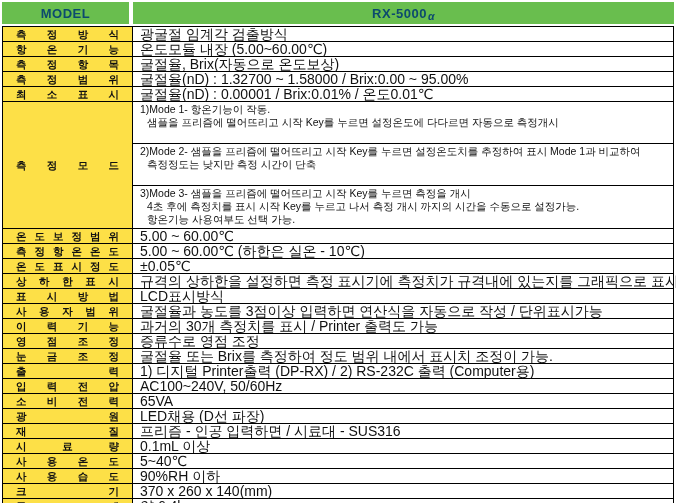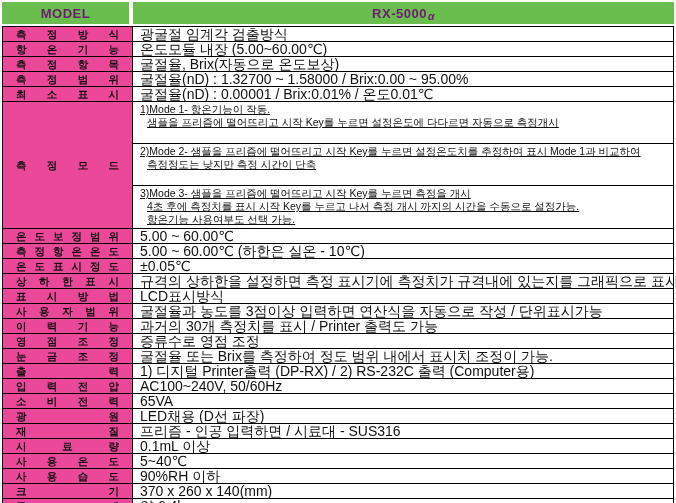--- a/index.html
+++ b/index.html
@@ -8,60 +8,60 @@
     background: #ffffff;
     overflow: hidden;
     font-family: "Liberation Sans", "DejaVu Sans", sans-serif;
     color: #111;
   }
   .page { padding: 2px 2px 0 2px; }
 
   
   .header-row { display: flex; height: 22px; margin-bottom: 2px; }
   .hcell {
-    background: #69be4e; color: #701a75; font-weight: bold;
+    background: #69be4e; color: #0c4a6e; font-weight: bold;
     display: flex; align-items: center; justify-content: center;
     font-size: 13px; letter-spacing: .5px;
   }
   .hcell-left  { width: 127px; }
   .hgap        { width: 4px; background: #fff; }
   .hcell-right { flex: 1; }
   .alpha { font-style: italic; font-weight: bold; font-size: 10.5px; position: relative; top: 2.5px; margin-left: 1px; }
 
   
   .tbody {
     border: 1px solid #000;
     border-bottom-width: 2px;
     background: #fff;
   }
   .row { display: flex; border-bottom: 1px solid #000; }
   .row:last-child { border-bottom: none; text-decoration: underline; }
 
   .label-cell {
     width: 130px; min-width: 130px;
-    background: #ec4899;
+    background: #fde047;
     border-right: 1px solid #000;
     display: flex; align-items: center;
     padding: 0 13px;
   }
   .label-cell span {
     display: block; width: 100%;
     font-weight: bold; font-size: 10.5px; line-height: 13px;
     text-align: justify; text-align-last: justify;
     white-space: nowrap;
   }
 
   .value-wrap { flex: 1; display: flex; flex-direction: column; justify-content: center; }
   .value { font-size: 14px; line-height: 14px; padding-left: 7px; white-space: nowrap; }
 
   
   .mode-row .value-wrap { justify-content: stretch; }
   .group { padding: 1px 0 2px 0; }
   .group + .group { border-top: 1px solid #000; margin-top: 12px; }
-  .line { font-size: 10.5px; line-height: 13px; padding-left: 7px; white-space: nowrap; text-decoration: underline; }
+  .line { font-size: 10.5px; line-height: 13px; padding-left: 7px; white-space: nowrap; }
   .line.indent { padding-left: 14px; }
 
   .footnote {
     font-style: italic; font-size: 9.5px; color: #333;
     padding: 3px 0 0 7px;
   }
 </style>
 </head>
 <body>
 

